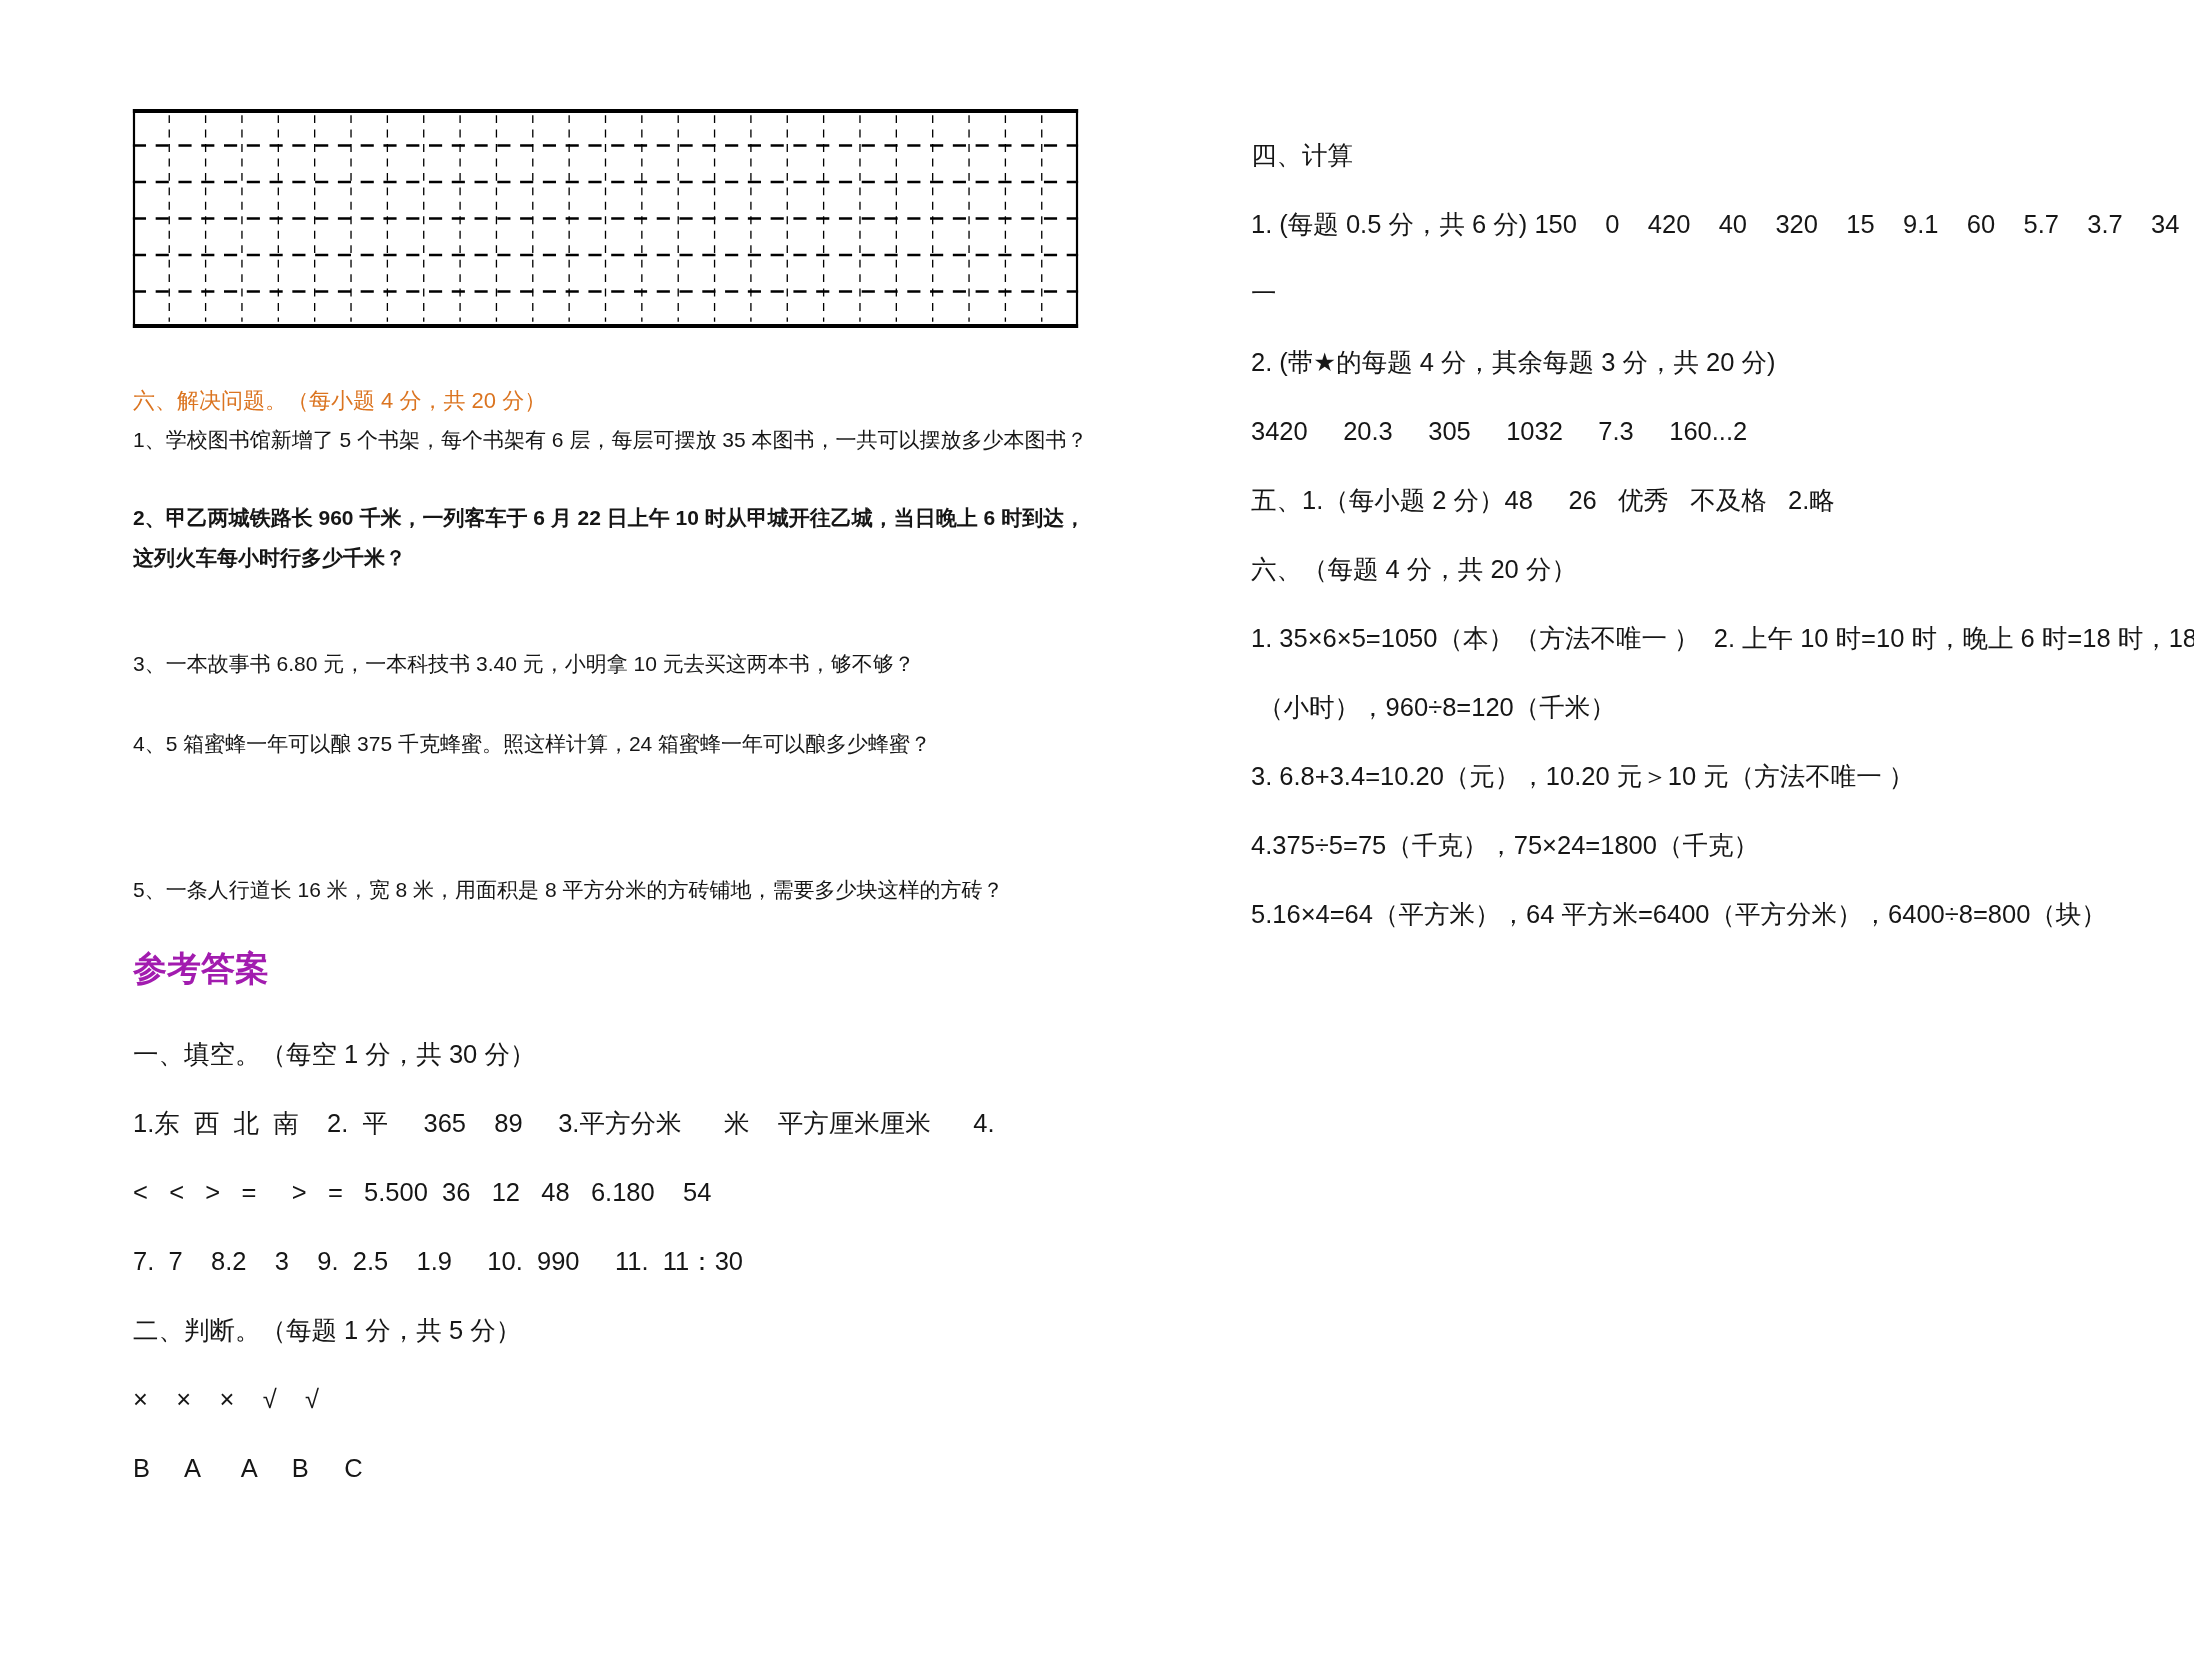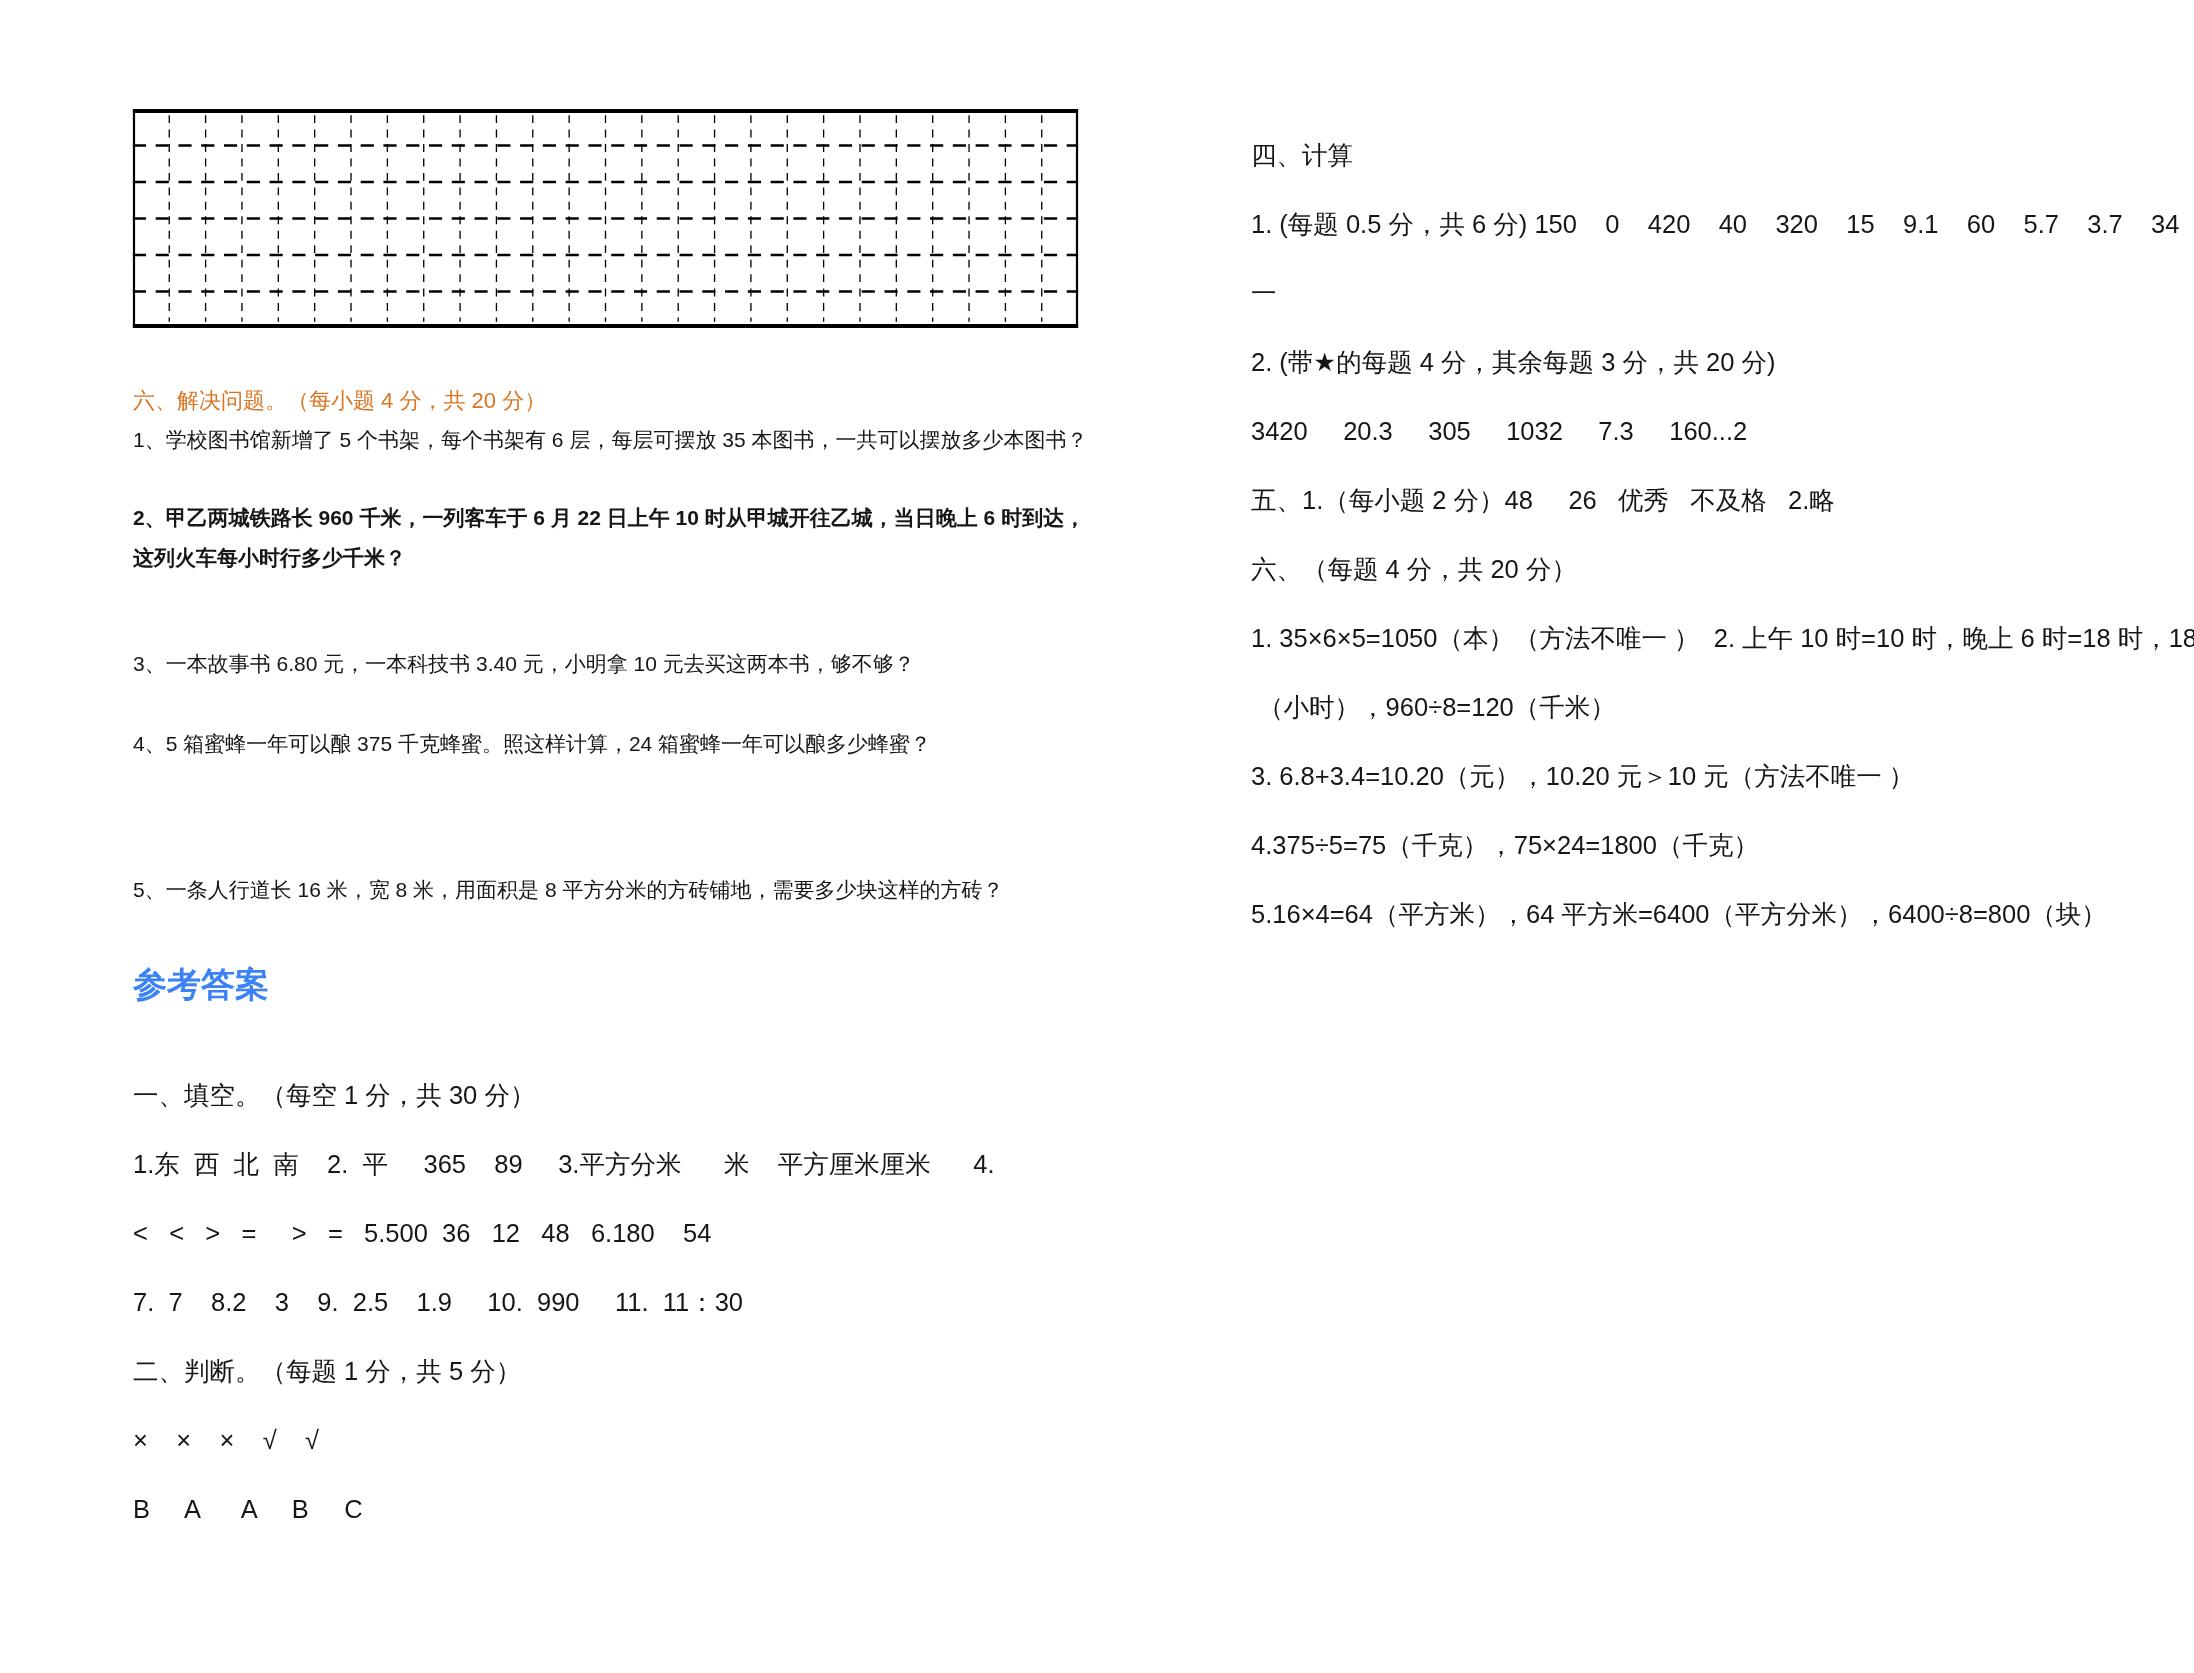--- a/index.html
+++ b/index.html
@@ -85,23 +85,23 @@
 
   <div class="txt abs" style="left:133px;top:498px;font-weight:bold;">2、甲乙两城铁路长 960 千米，一列客车于 6 月 22 日上午 10 时从甲城开往乙城，当日晚上 6 时到达，
 这列火车每小时行多少千米？</div>
 
   <div class="txt abs" style="left:133px;top:644px;">3、一本故事书 6.80 元，一本科技书 3.40 元，小明拿 10 元去买这两本书，够不够？</div>
 
   <div class="txt abs" style="left:133px;top:724px;">4、5 箱蜜蜂一年可以酿 375 千克蜂蜜。照这样计算，24 箱蜜蜂一年可以酿多少蜂蜜？</div>
 
   <div class="txt abs" style="left:133px;top:870px;">5、一条人行道长 16 米，宽 8 米，用面积是 8 平方分米的方砖铺地，需要多少块这样的方砖？</div>
 
-  <div class="ref-title abs" style="left: 133px; top: 946px; color: #3b82f6; margin-top: 16px;">参考答案</div>
+  <div class="ref-title abs" style="left: 133px; top: 946px; color: #a21caf;">参考答案</div>
 
-  <div class="line-block abs" style="left:133px;top:1061px;width:1097px;">
+  <div class="line-block abs" style="left:133px;top:1020px;width:1097px;">
       <div class="ans-line">一、填空。（每空 1 分，共 30 分）</div>
       <div class="ans-line">1.东  西  北  南    2.  平     365    89     3.平方分米      米    平方厘米厘米      4.</div>
       <div class="ans-line">&lt;   &lt;   &gt;   =     &gt;   =   5.500  36   12   48   6.180    54</div>
       <div class="ans-line">7.  7    8.2    3    9.  2.5    1.9     10.  990     11.  11：30</div>
       <div class="ans-line">二、判断。（每题 1 分，共 5 分）</div>
       <div class="ans-line">×    ×    ×    √    √</div>
       <div class="ans-line">B     A      A     B     C</div>
     </div>
 
   <div class="line-block abs" style="left:1251px;top:121px;width:1185px;">

